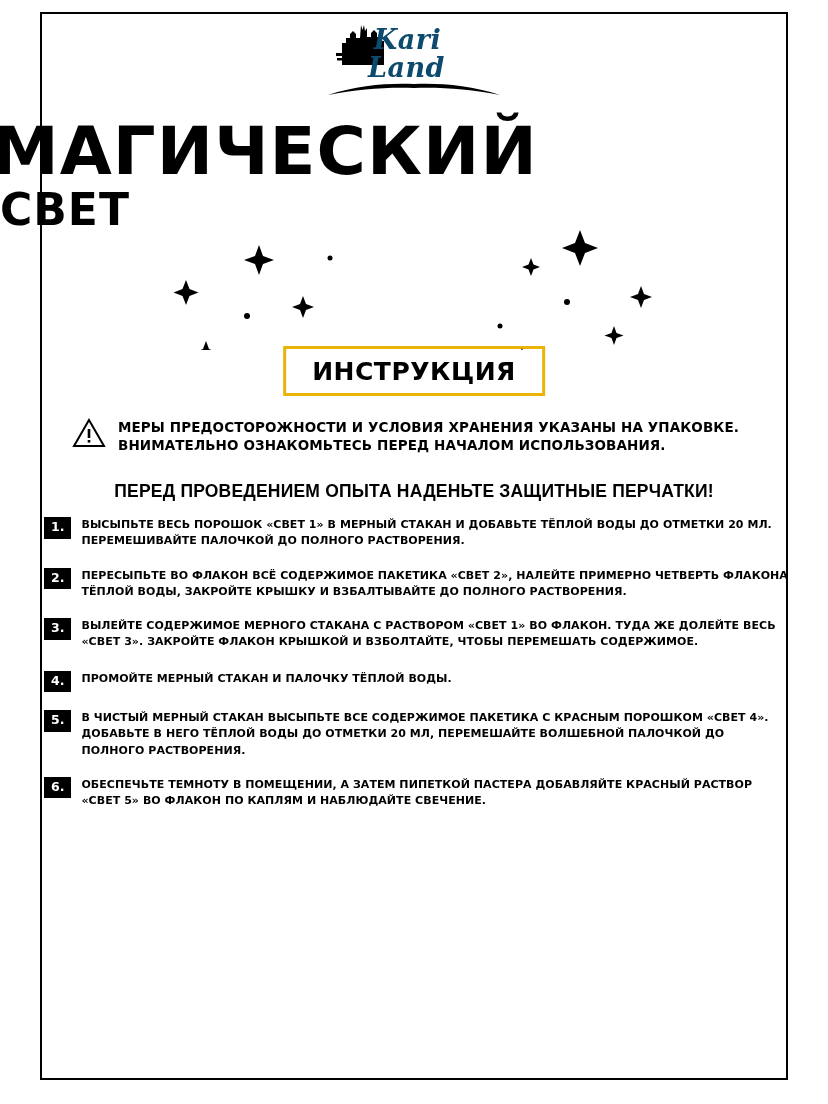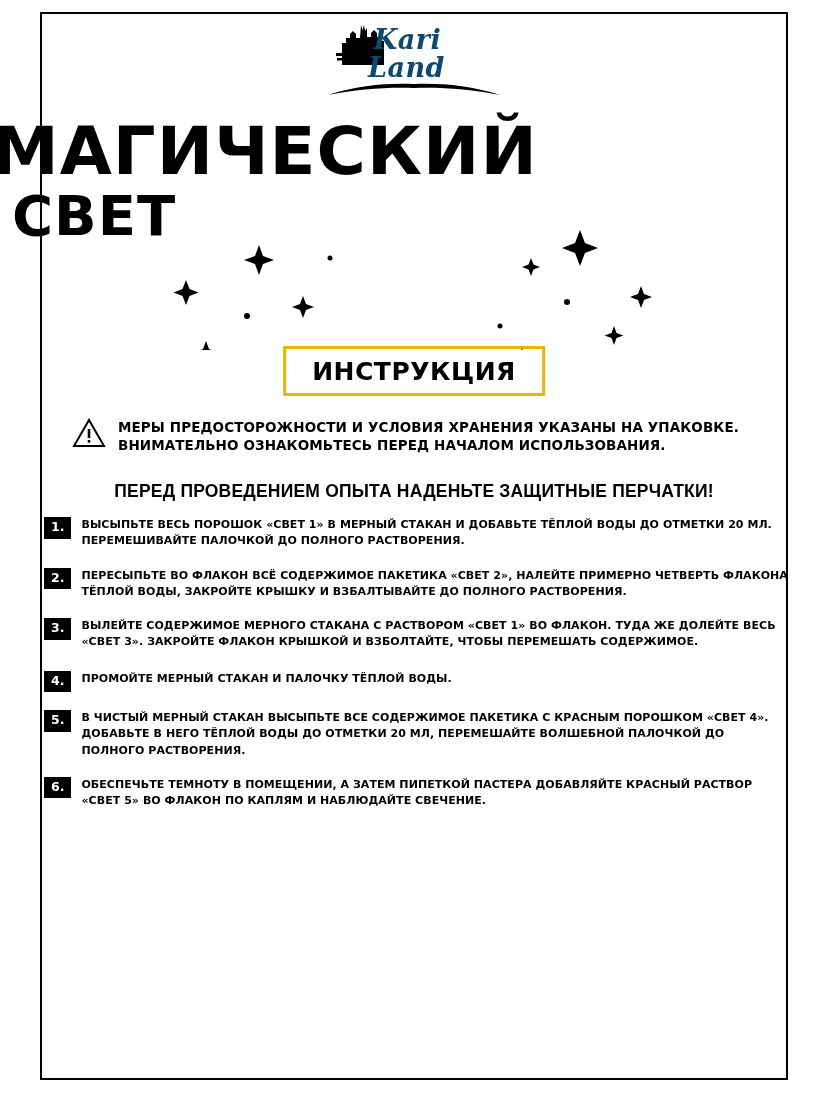--- a/index.html
+++ b/index.html
@@ -89,21 +89,21 @@
   .title-line {
     font-family: "DejaVu Sans", sans-serif;
     font-weight: bold;
     letter-spacing: 1px;
     line-height: 0.96;
     color: #000;
     position: relative;
     z-index: 2;
   }
   .title-1 { font-size: 66px; transform: scaleX(1.02); }
-  .title-2 { font-size: 56px; margin-top: 6px; padding-left: 12px; }
+  .title-2 { font-size: 44px; margin-top: 6px; }
 
   .stars { position: absolute; left: 0; top: 0; width: 828px; height: 230px; z-index: 1;}
 
   
   .instr-box {
     position: absolute;
     left: 50%;
     transform: translateX(-50%);
     top: 346px;
     border: 3px solid #eab308;

